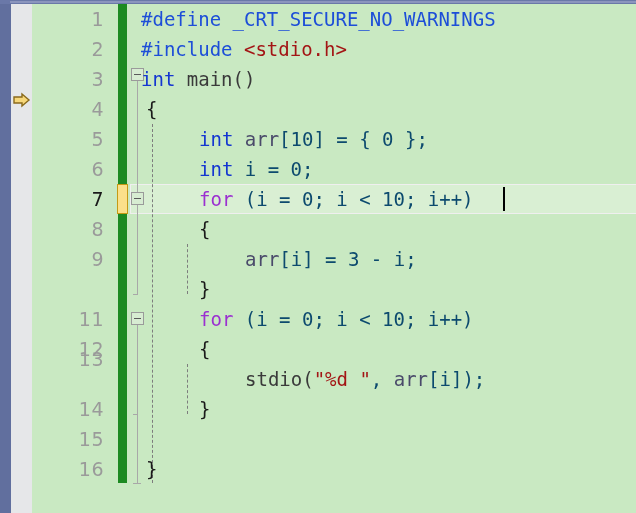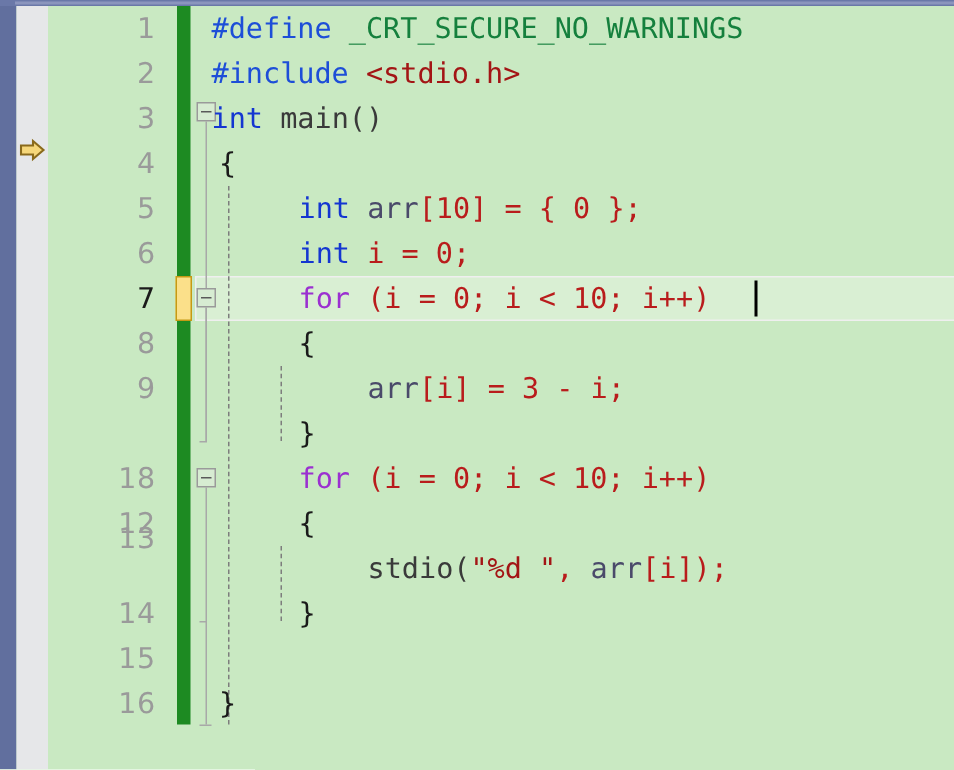--- a/index.html
+++ b/index.html
@@ -156,25 +156,25 @@
     height: 30px;
     line-height: 30px;
     white-space: pre;
     font-family: "DejaVu Sans Mono", monospace;
     font-size: 19px;
     color: #3a3a3a;
     letter-spacing: 0px;
   }
 
   .tk-pp      { color: #1d4ed8; }
-  .tk-macro   { color: #15803d; }
+  .tk-macro   { color: #1d4ed8; }
   .tk-string  { color: #a31515; }
   .tk-type    { color: #1436d1; }
   .tk-kw      { color: #9b30d0; }
-  .tk-id      { color: #b91c1c; }
+  .tk-id      { color: #0c4a6e; }
   .tk-var     { color: #4a4a6a; }
   .tk-punct   { color: #1a1a1a; }
   .tk-fn      { color: #3a3a3a; }
 
   
   .caret {
     position: absolute;
     width: 2px;
     height: 24px;
     background: #000000;
@@ -202,21 +202,21 @@
   <div class="linenum-gutter">
     <div class="linenum" style="top:  0px">1</div>
     <div class="linenum" style="top: 30px">2</div>
     <div class="linenum" style="top: 60px">3</div>
     <div class="linenum" style="top: 90px">4</div>
     <div class="linenum" style="top:120px">5</div>
     <div class="linenum" style="top:150px">6</div>
     <div class="linenum current" style="top:180px">7</div>
     <div class="linenum" style="top:210px">8</div>
     <div class="linenum" style="top:240px">9</div>
-    <div class="linenum" style="top:300px">18</div>
+    <div class="linenum" style="top:300px">11</div>
     <div class="linenum" style="top:330px">12</div>
     <div class="linenum" style="top:340px">13</div>
     <div class="linenum" style="top:390px">14</div>
     <div class="linenum" style="top:420px">15</div>
     <div class="linenum" style="top:450px">16</div>
   </div>
 
   <div class="code-surface"></div>
 
   <div class="current-line-hl" style="top:184px"></div>

